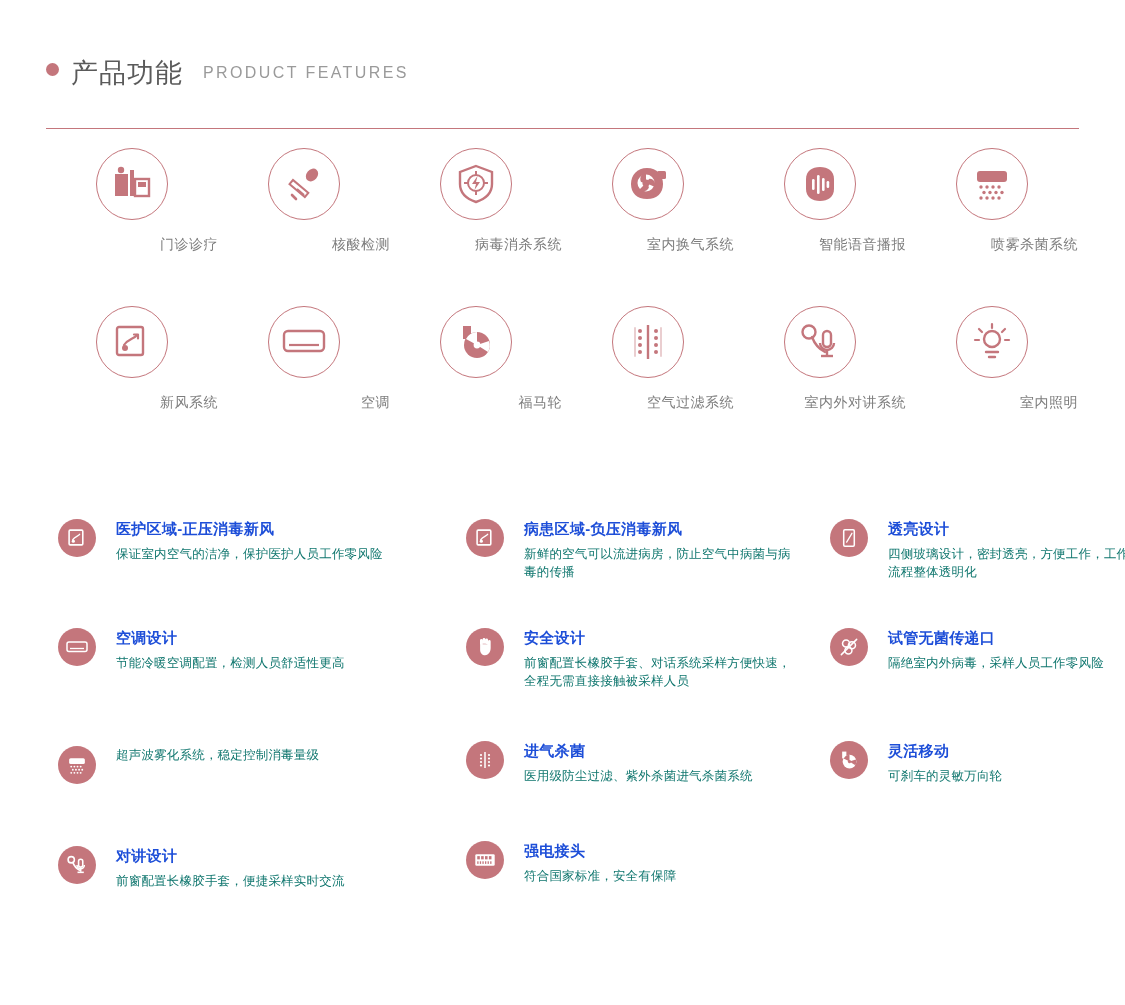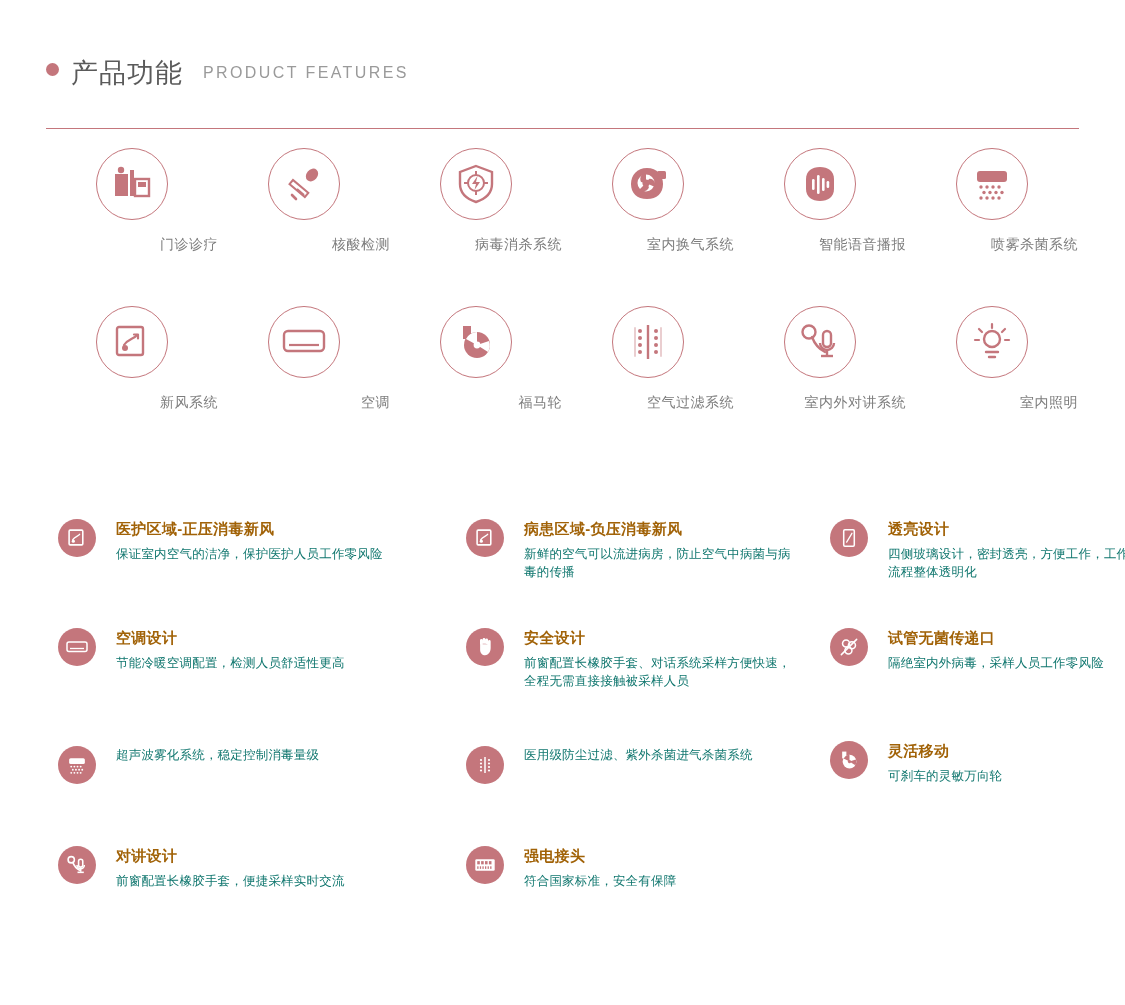--- a/index.html
+++ b/index.html
@@ -125,21 +125,21 @@
     width: 38px;
     height: 38px;
     border-radius: 50%;
     background: #c4767c;
     display: flex;
     align-items: center;
     justify-content: center;
   }
   .feat-title {
     font-size: 15px;
-    color: #a16207;
+    color: #1d4ed8;
     font-weight: bold;
     line-height: 20px;
     margin-top: 1px;
     letter-spacing: 0.3px;
   }
   .feat-desc {
     font-size: 12.5px;
     color: #0f766e;
     line-height: 18px;
     margin-top: 6px;
@@ -440,20 +440,21 @@
                 <circle cx="27" cy="10" r="2.2"></circle>
               <circle cx="11" cy="17" r="2.2"></circle>
                 <circle cx="27" cy="17" r="2.2"></circle>
               <circle cx="11" cy="24" r="2.2"></circle>
                 <circle cx="27" cy="24" r="2.2"></circle>
               <circle cx="11" cy="31" r="2.2"></circle>
                 <circle cx="27" cy="31" r="2.2"></circle>
             </g>
           </svg>
         </div>
+        <div class="feat-title">进气杀菌</div>
         <div class="feat-desc">医用级防尘过滤、紫外杀菌进气杀菌系统</div>
       </div>
 
       <div class="feat">
         <div class="feat-badge">
           <svg width="22" height="16" viewBox="0 0 34 24">
             <rect x="2" y="3" width="30" height="18" rx="2" fill="#ffffff"></rect>
             <g fill="#c4767c">
               <rect x="5" y="6" width="4" height="5"></rect>
                 <rect x="11" y="6" width="4" height="5"></rect>

